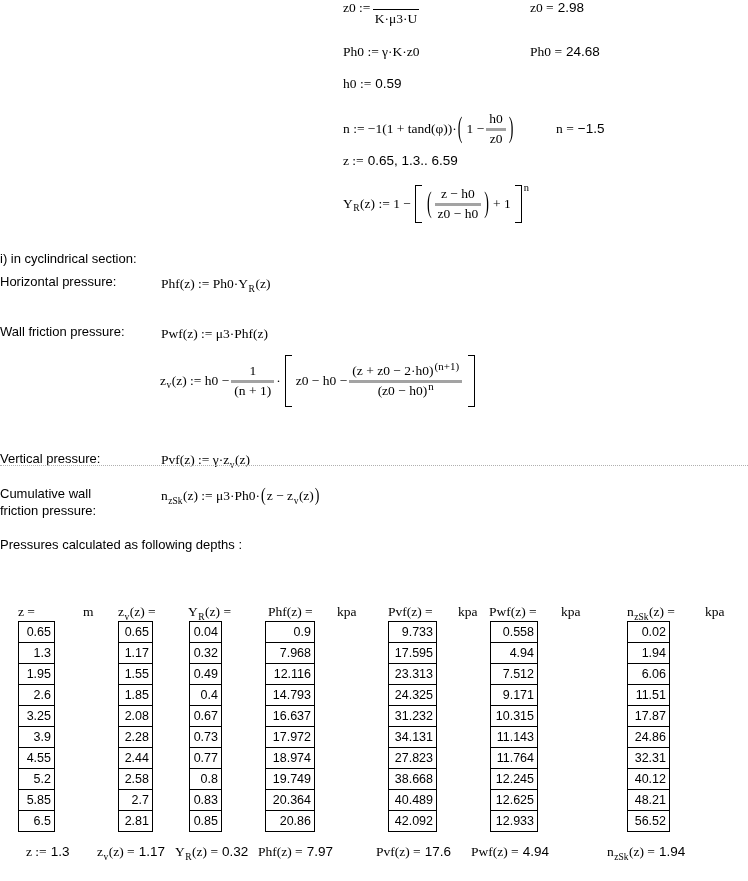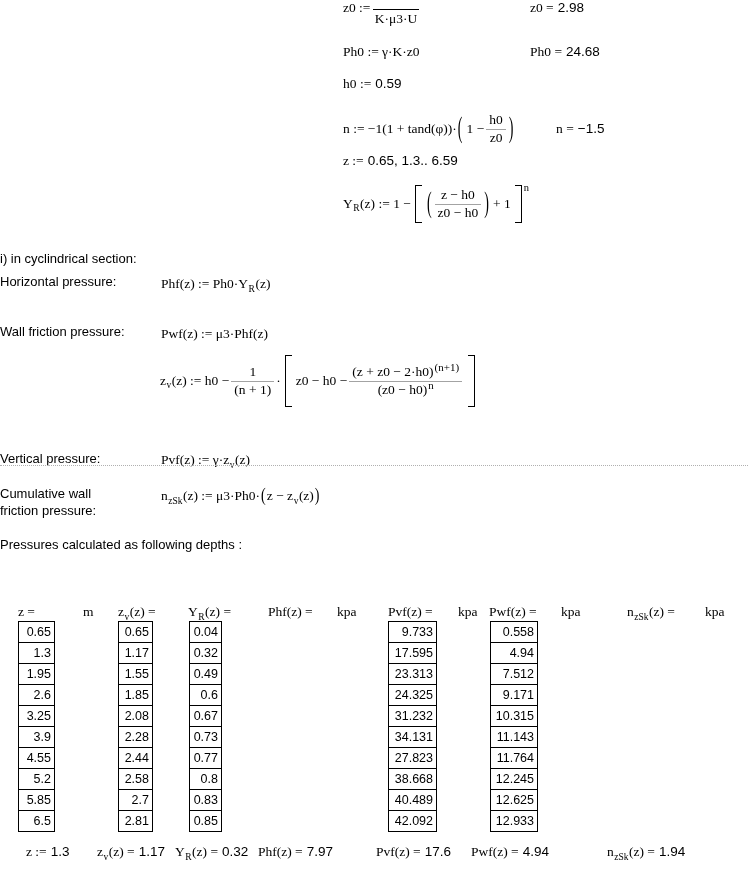--- a/index.html
+++ b/index.html
@@ -8,21 +8,21 @@
     background:#ffffff; color:#000;
     font-size:13px;
   }
   .abs { position:absolute; white-space:nowrap; }
   .eq  { font-family:"Liberation Serif", serif; font-size:13.5px; }
   .lbl { font-family:"Liberation Sans", sans-serif; font-size:13px; }
   .val { font-family:"Liberation Sans", sans-serif; margin-left:4px; }
   .fx  { display:inline-flex; align-items:center; }
   .frac { display:inline-block; text-align:center; vertical-align:middle; margin:0 2px; }
   .frac .num, .frac .den { display:block; padding:0 3px; line-height:1.25; }
-  .frac .num { border-bottom:1px solid #a3a3a3; }
+  .frac .num { border-bottom:3px solid #a3a3a3; }
   .sub { font-size:9.5px; position:relative; top:3.5px; margin:0 0.5px; }
   .sup { font-size:11px; position:relative; top:-5px; margin-left:1px; }
   .expTop { font-size:10.5px; align-self:flex-start; margin-top:-2px; margin-left:2px; }
   .par { display:inline-block; font-size:14px; transform:scaleY(var(--sy,1.9)); margin:0 1px; }
   .sqb { align-self:stretch; width:6px; flex:0 0 6px; }
   .sqb.l { border:1px solid #000; border-right:0; margin:1px 4px 1px 4px; }
   .sqb.r { border:1px solid #000; border-left:0; margin:1px 0 1px 4px; }
   .gap { display:inline-block; width:3px; }
   .divider { border-top:1px dotted #b0b0b0; height:0; }
   .col .cell {
@@ -172,27 +172,39 @@
       <div class="cell">2.28</div>
       <div class="cell">2.44</div>
       <div class="cell">2.58</div>
       <div class="cell">2.7</div>
       <div class="cell">2.81</div>
     </div>
   <div class="abs col" style="left:189px; top:621px; width:33px;">
       <div class="cell">0.04</div>
       <div class="cell">0.32</div>
       <div class="cell">0.49</div>
-      <div class="cell">0.6</div>
+      <div class="cell">0.4</div>
       <div class="cell">0.67</div>
       <div class="cell">0.73</div>
       <div class="cell">0.77</div>
       <div class="cell">0.8</div>
       <div class="cell">0.83</div>
       <div class="cell">0.85</div>
+    </div>
+  <div class="abs col" style="left:265px; top:621px; width:50px;">
+      <div class="cell">0.9</div>
+      <div class="cell">7.968</div>
+      <div class="cell">12.116</div>
+      <div class="cell">14.793</div>
+      <div class="cell">16.637</div>
+      <div class="cell">17.972</div>
+      <div class="cell">18.974</div>
+      <div class="cell">19.749</div>
+      <div class="cell">20.364</div>
+      <div class="cell">20.86</div>
     </div>
   <div class="abs col" style="left:388px; top:621px; width:49px;">
       <div class="cell">9.733</div>
       <div class="cell">17.595</div>
       <div class="cell">23.313</div>
       <div class="cell">24.325</div>
       <div class="cell">31.232</div>
       <div class="cell">34.131</div>
       <div class="cell">27.823</div>
       <div class="cell">38.668</div>
@@ -204,20 +216,32 @@
       <div class="cell">4.94</div>
       <div class="cell">7.512</div>
       <div class="cell">9.171</div>
       <div class="cell">10.315</div>
       <div class="cell">11.143</div>
       <div class="cell">11.764</div>
       <div class="cell">12.245</div>
       <div class="cell">12.625</div>
       <div class="cell">12.933</div>
     </div>
+  <div class="abs col" style="left:627px; top:621px; width:43px;">
+      <div class="cell">0.02</div>
+      <div class="cell">1.94</div>
+      <div class="cell">6.06</div>
+      <div class="cell">11.51</div>
+      <div class="cell">17.87</div>
+      <div class="cell">24.86</div>
+      <div class="cell">32.31</div>
+      <div class="cell">40.12</div>
+      <div class="cell">48.21</div>
+      <div class="cell">56.52</div>
+    </div>
 
   <div class="abs eq" style="left:26px; top:844px;">
     <span>z :=</span><span class="val">1.3</span>
   </div>
   <div class="abs eq" style="left:97px; top:844px;">
     <span>z</span><span class="sub">v</span><span>(z) =</span><span class="val">1.17</span>
   </div>
   <div class="abs eq" style="left:175px; top:844px;">
     <span>Y</span><span class="sub">R</span><span>(z) =</span><span class="val">0.32</span>
   </div>

